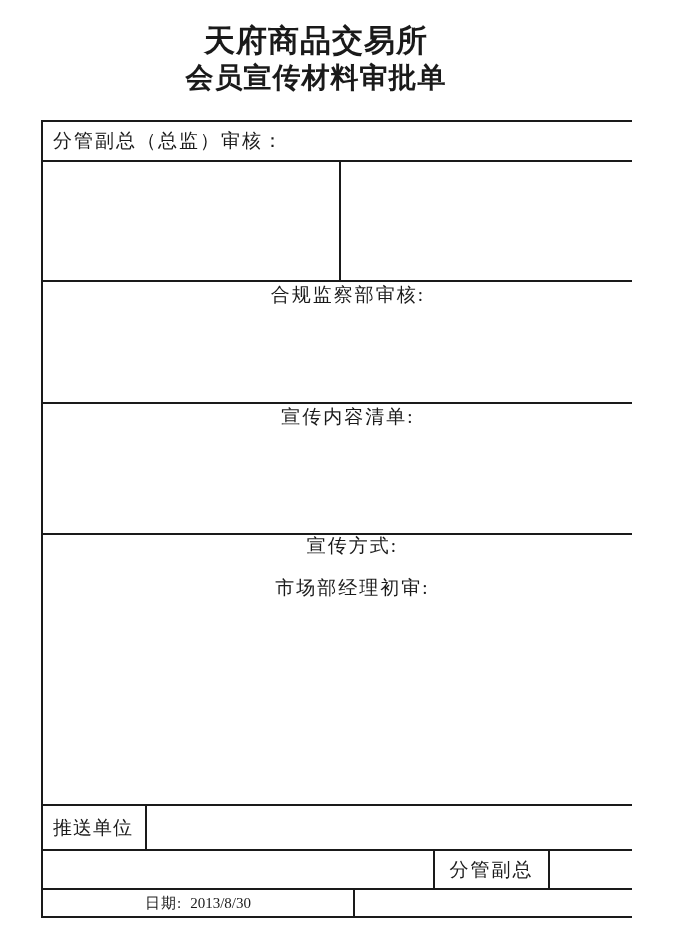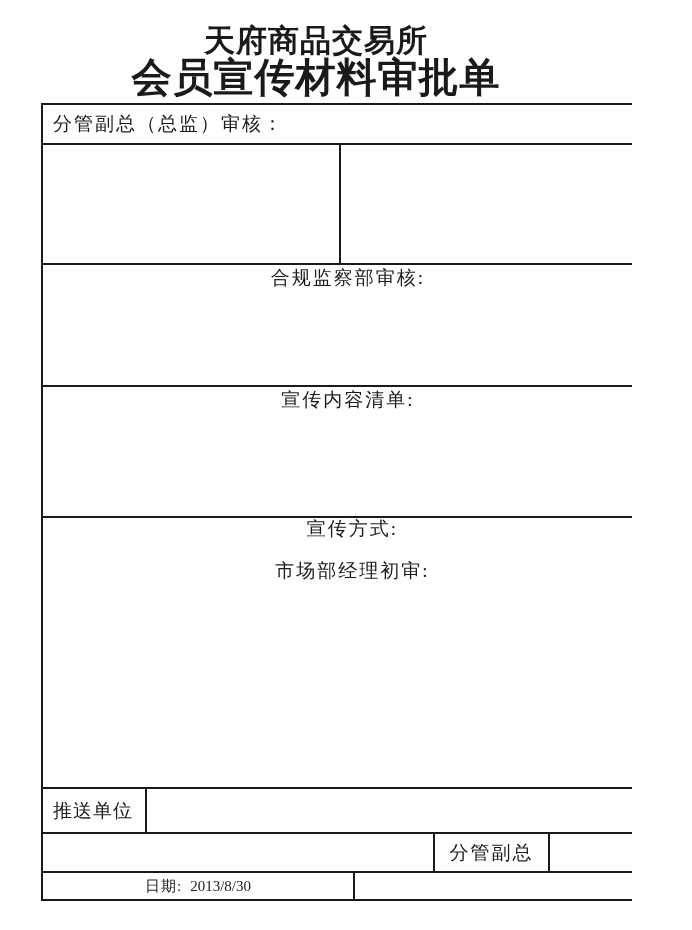--- a/index.html
+++ b/index.html
@@ -20,29 +20,29 @@
     margin: 22px 0 0 0;
     text-align: center;
     font-size: 31px;
     font-weight: bold;
     line-height: 38px;
     letter-spacing: 1px;
   }
   .subtitle {
     margin: 0;
     text-align: center;
-    font-size: 40px;
+    font-size: 28px;
     font-weight: bold;
     line-height: 36px;
     letter-spacing: 1px;
   }
   table.approval-form {
     position: absolute;
     left: 41px;
-    top: 103px;
+    top: 120px;
     width: 612px;
     border-collapse: collapse;
     table-layout: fixed;
   }
   table.approval-form td {
     border: 2px solid #1a1a1a;
     padding: 0;
     font-size: 19px;
     letter-spacing: 2px;
     vertical-align: top;

